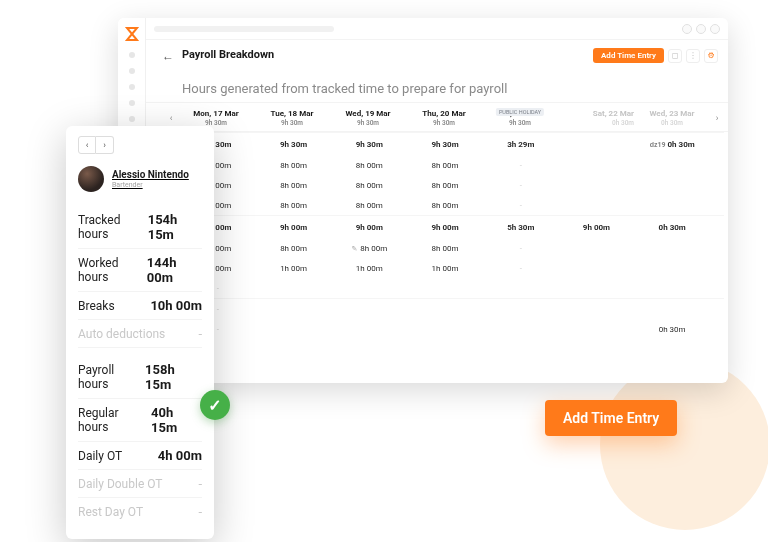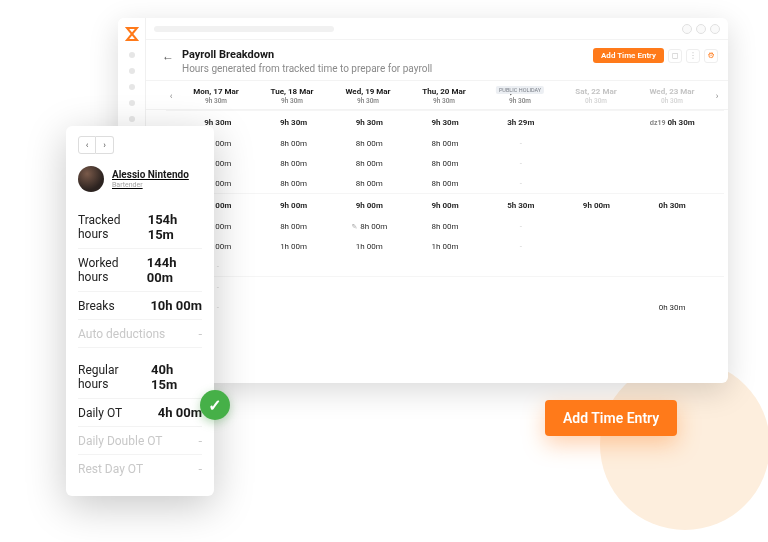--- a/index.html
+++ b/index.html
@@ -46,21 +46,21 @@
   .circle { width:10px;height:10px;border-radius:50%;border:1px solid #e0e0e0;background:#fafafa; }
 
   .header-row {
     padding:8px 10px 6px 40px;
     border-bottom:1px solid #f3f3f3;
     display:flex; align-items:flex-start; justify-content:space-between;
   }
   .header-left { display:flex; gap:8px; align-items:flex-start; }
   .back-arrow { font-size:12px; color:#555; padding-top:1px; cursor:pointer; margin-left:-24px; }
   .h-title { font-size:11px; font-weight:700; color:#1a1a1a; }
-  .h-sub { font-size:10px; color:#8a8a8a; margin-top:2px; }
+  .h-sub { font-size:13px; color:#8a8a8a; margin-top:20px; }
   .header-right { display:flex; gap:4px; align-items:center; }
   .btn-primary {
     background:#ff7a1a; color:#fff; font-size:8px; font-weight:600;
     padding:3px 8px; border-radius:3px; cursor:pointer;
   }
   .ico-sq { width:14px;height:14px;border:1px solid #eee;border-radius:3px;display:flex;align-items:center;justify-content:center;font-size:8px;color:#ff7a1a; }
   .ico-sq.grey { color:#bbb; }
 
   .days-row {
     display:flex;
@@ -249,21 +249,21 @@
           </div>
           <div class="day-col" style="position: relative;">
             <div class="day-label">Thu, 20 Mar</div>
             <div class="day-sum">9h 30m</div>
           </div>
           <div class="day-col" style="position: relative;">
             <div class="badge-holiday">PUBLIC HOLIDAY</div>
             <div class="day-label">Fri, 21 Mar</div>
             <div class="day-sum">9h 30m</div>
           </div>
-          <div class="day-col" style="position: relative;">
+          <div class="day-col" style="position: relative; text-align: right;">
             <div class="day-label dim">Sat, 22 Mar</div>
             <div class="day-sum dim">0h 30m</div>
           </div>
           <div class="day-col" style="position: relative;">
             <div class="day-label dim">Wed, 23 Mar</div>
             <div class="day-sum dim">0h 30m</div>
           </div>
         </div>
       <div class="nav-chev">›</div>
     </div>
@@ -413,20 +413,24 @@
       <div class="sc-row">
         <div class="sc-k">Breaks</div>
         <div class="sc-v">10h 00m</div>
       </div>
       <div class="sc-row">
         <div class="sc-k dim">Auto deductions</div>
         <div class="sc-v dim">-</div>
       </div>
       <div class="sc-sep"></div>
       <div class="sc-row">
+        <div class="sc-k">Payroll hours</div>
+        <div class="sc-v">158h 15m</div>
+      </div>
+      <div class="sc-row">
         <div class="sc-k">Regular hours</div>
         <div class="sc-v">40h 15m</div>
       </div>
       <div class="sc-row">
         <div class="sc-k">Daily OT</div>
         <div class="sc-v">4h 00m</div>
       </div>
       <div class="sc-row">
         <div class="sc-k dim">Daily Double OT</div>
         <div class="sc-v dim">-</div>

